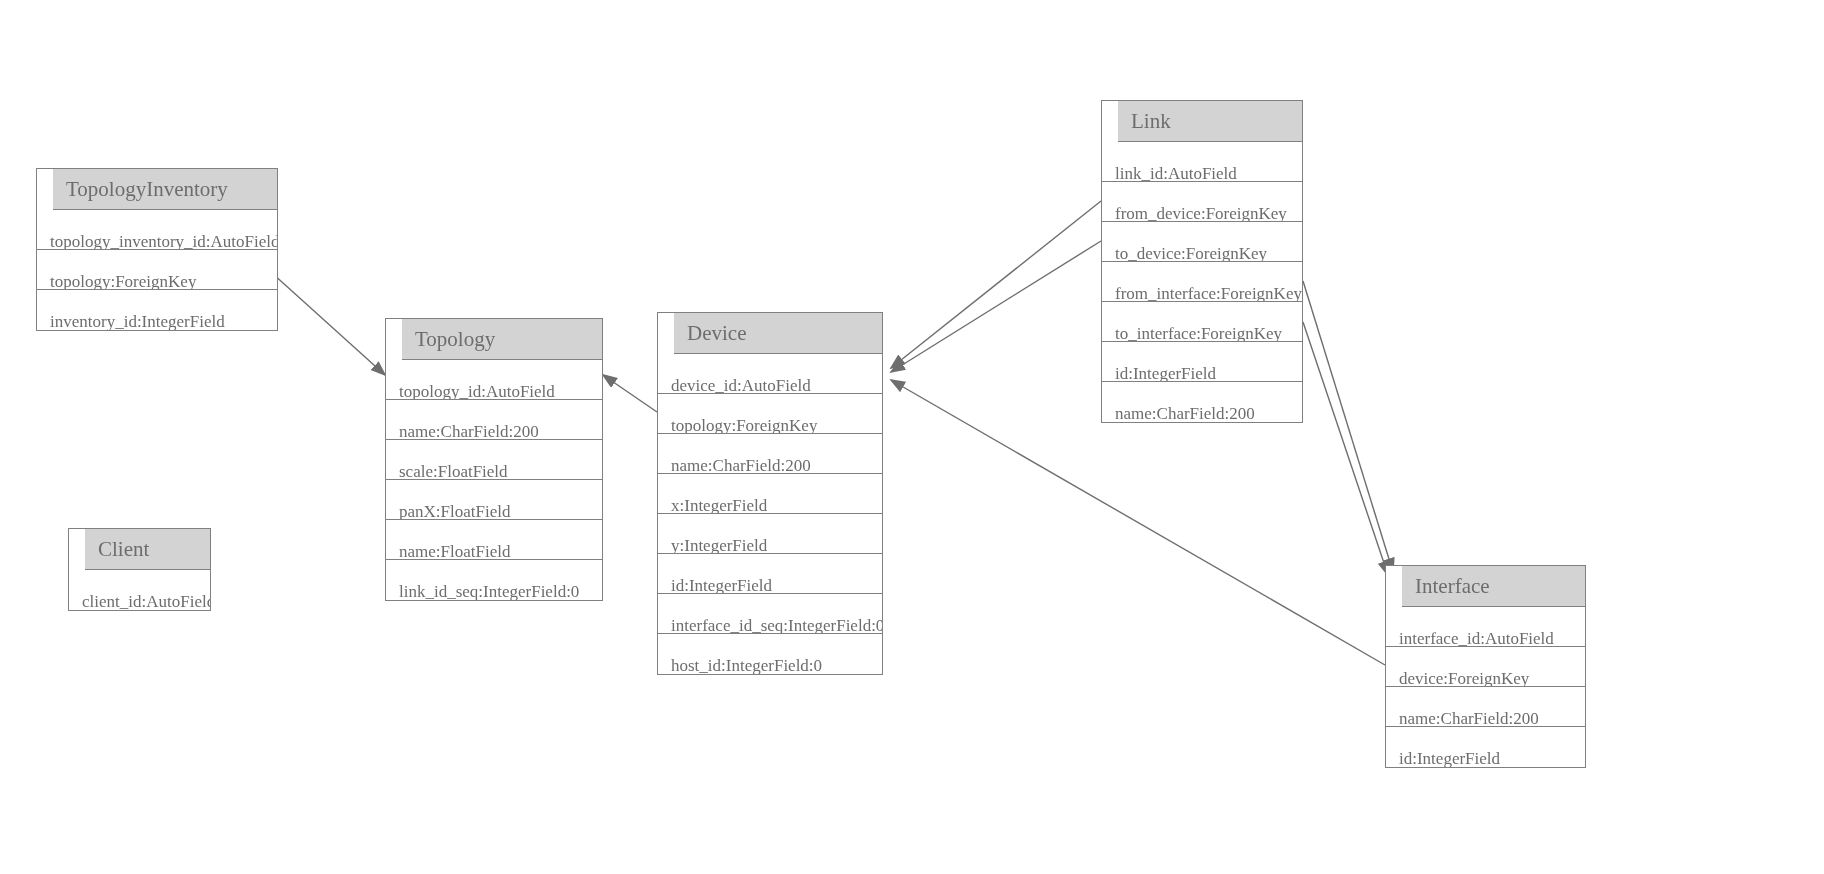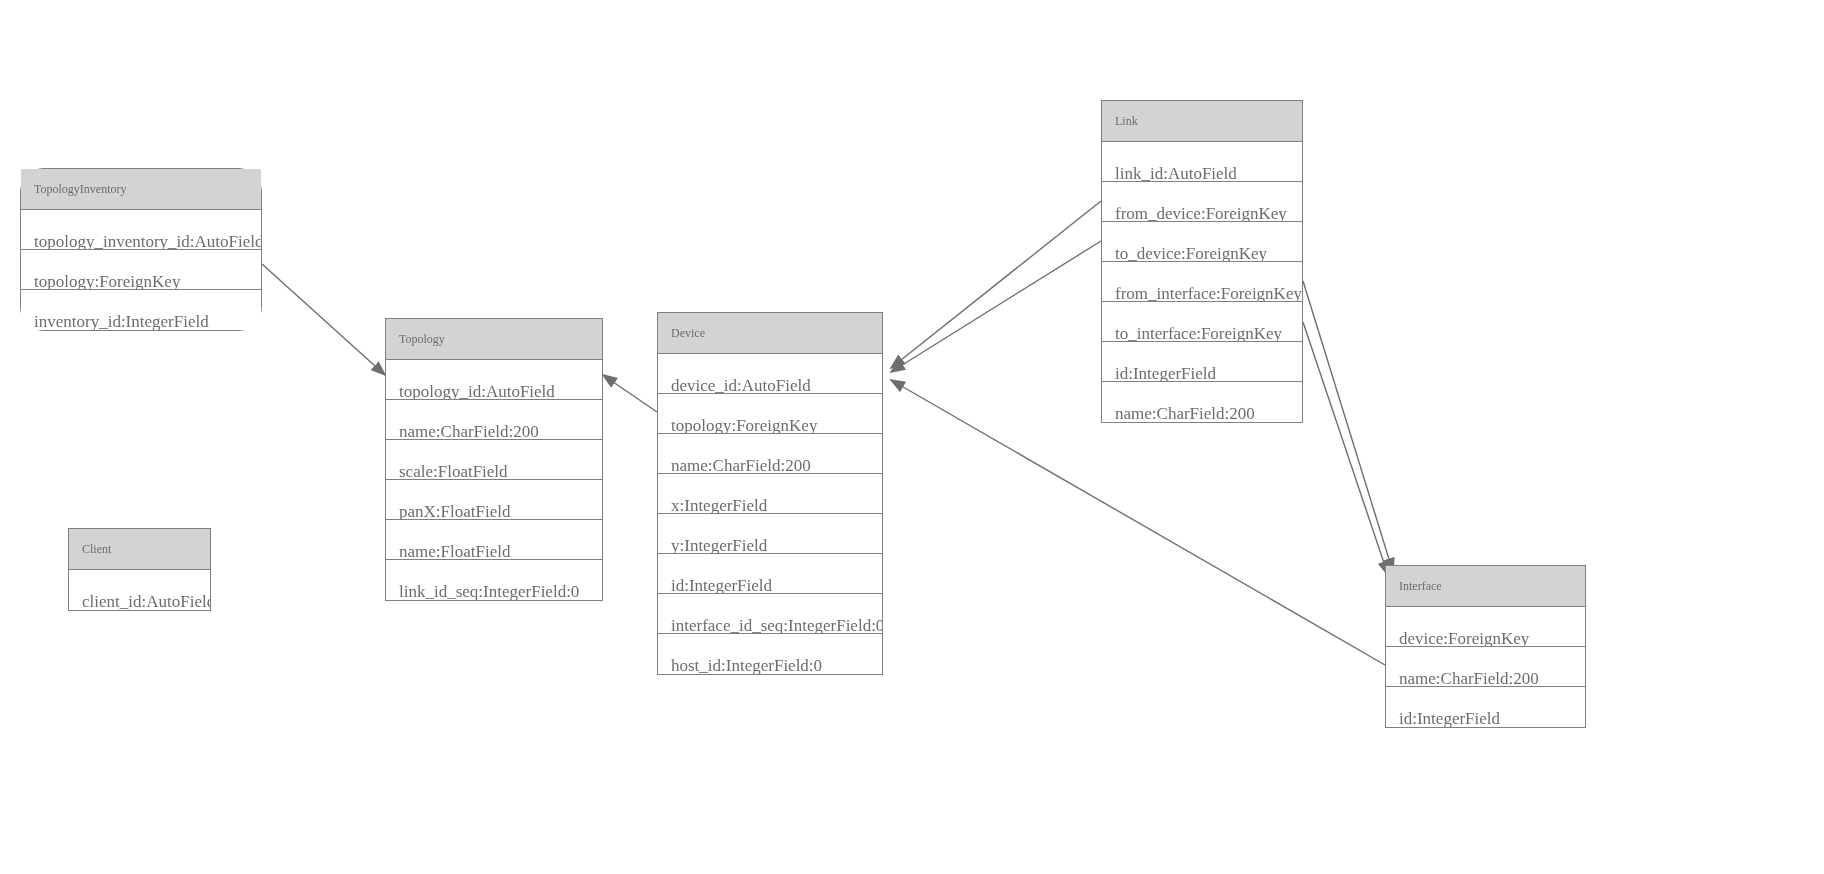--- a/index.html
+++ b/index.html
@@ -30,26 +30,27 @@
     box-sizing: border-box;
     border: 1px solid #808080;
     background: #ffffff;
     z-index: 2;
   }
   .entity-title {
     box-sizing: border-box;
     background: #d3d3d3;
     border-bottom: 1px solid #808080;
     color: #6d6d6d;
-    font-size: 12px;
+    font-size: 21px;
     line-height: 40px;
     height: 41px;
     padding: 0 0 16px 13px;
     white-space: nowrap;
     overflow: hidden;
+    margin-left: 16px;
   }
   .entity-field {
     box-sizing: border-box;
     border-bottom: 1px solid #808080;
     color: #6d6d6d;
     font-size: 17px;
     line-height: 39px;
     height: 40px;
     padding: 12px 0 0 13px;
     background: #ffffff;
@@ -94,21 +95,21 @@
 
     <g>
       <line x1="1303" y1="281" x2="1393" y2="572" stroke="#6e6e6e" stroke-width="1.4" marker-end="url(#arrowHead)"></line>
     </g>
 
     <g>
       <line x1="1303" y1="322" x2="1388" y2="575" stroke="#6e6e6e" stroke-width="1.4" marker-end="url(#arrowHead)"></line>
     </g>
   </svg>
 
-  <div class="entity" style="left:20px; top:168px; width:242px;border-radius:24px;">
+  <div class="entity" style="left:36px; top:168px; width:242px;">
     <div class="entity-title">TopologyInventory</div>
     <div class="entity-field">topology_inventory_id:AutoField</div>
     <div class="entity-field">topology:ForeignKey</div>
     <div class="entity-field">inventory_id:IntegerField</div>
   </div>
 
   <div class="entity" style="left:68px; top:528px; width:143px;">
     <div class="entity-title">Client</div>
     <div class="entity-field">client_id:AutoField</div>
   </div>
@@ -141,18 +142,19 @@
     <div class="entity-field">from_device:ForeignKey</div>
     <div class="entity-field">to_device:ForeignKey</div>
     <div class="entity-field">from_interface:ForeignKey</div>
     <div class="entity-field">to_interface:ForeignKey</div>
     <div class="entity-field">id:IntegerField</div>
     <div class="entity-field">name:CharField:200</div>
   </div>
 
   <div class="entity" style="left:1385px; top:565px; width:201px;">
     <div class="entity-title">Interface</div>
+    <div class="entity-field">interface_id:AutoField</div>
     <div class="entity-field">device:ForeignKey</div>
     <div class="entity-field">name:CharField:200</div>
     <div class="entity-field">id:IntegerField</div>
   </div>
 
 </div>
 
 </body></html>

